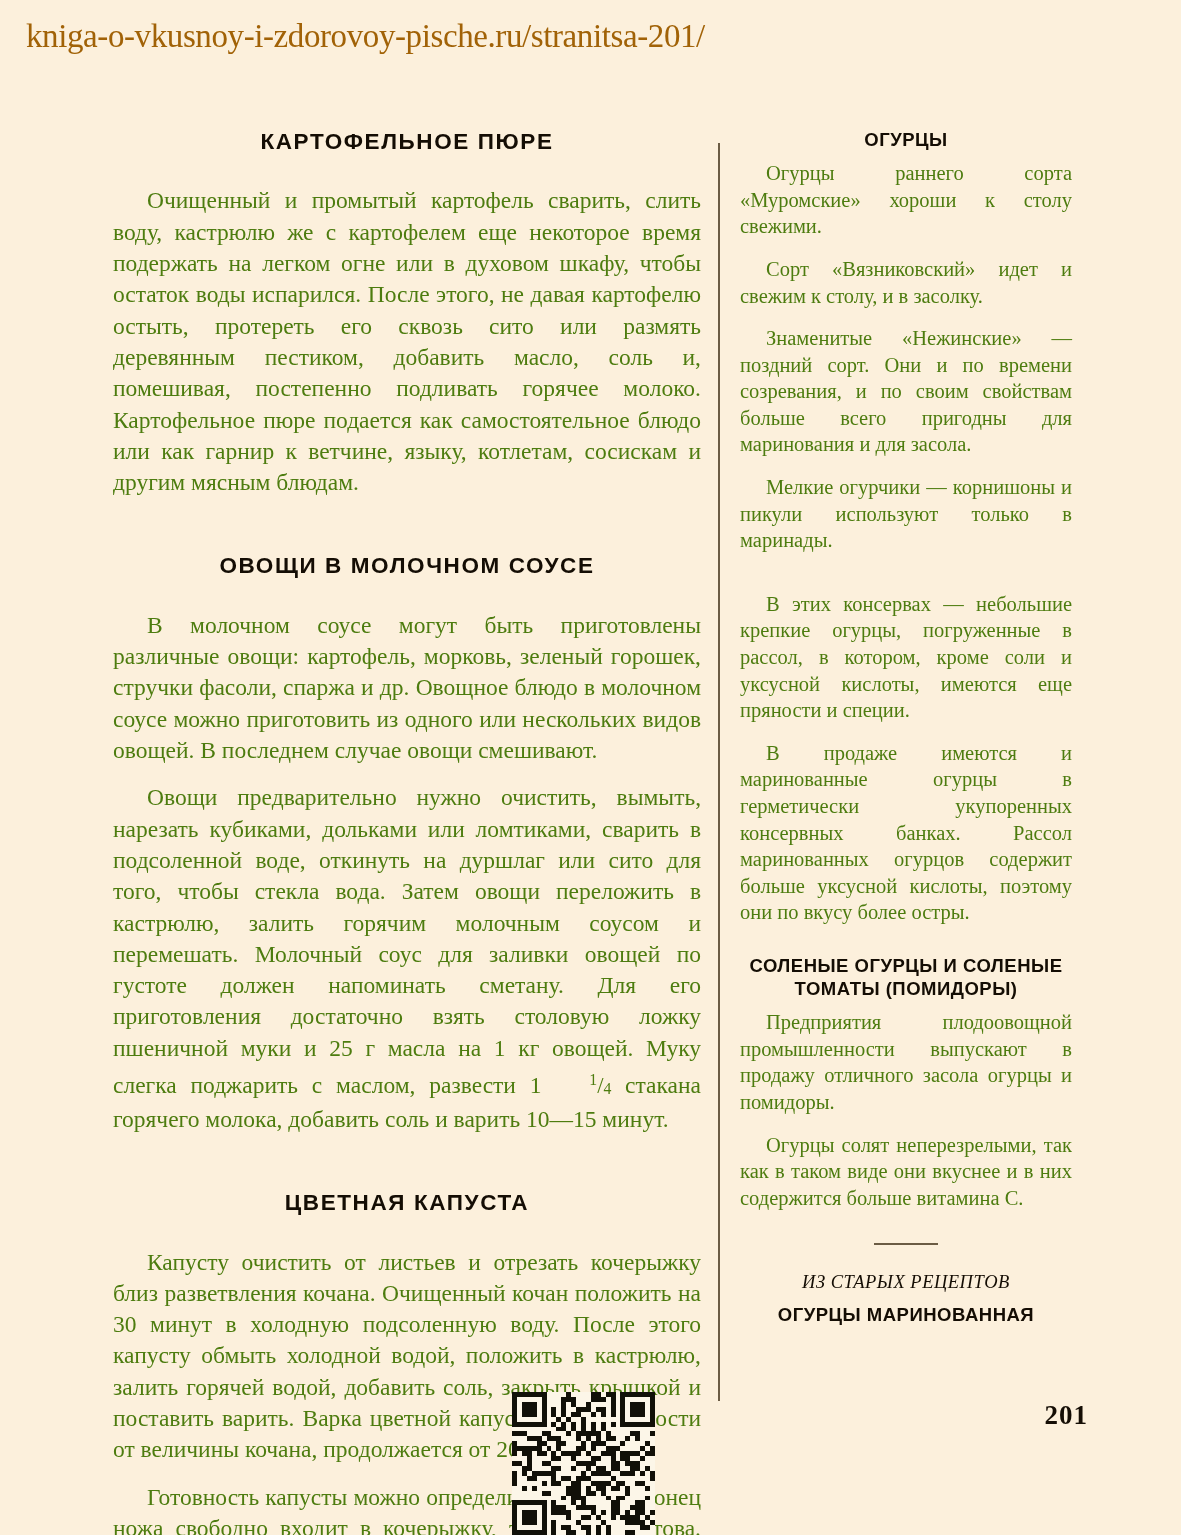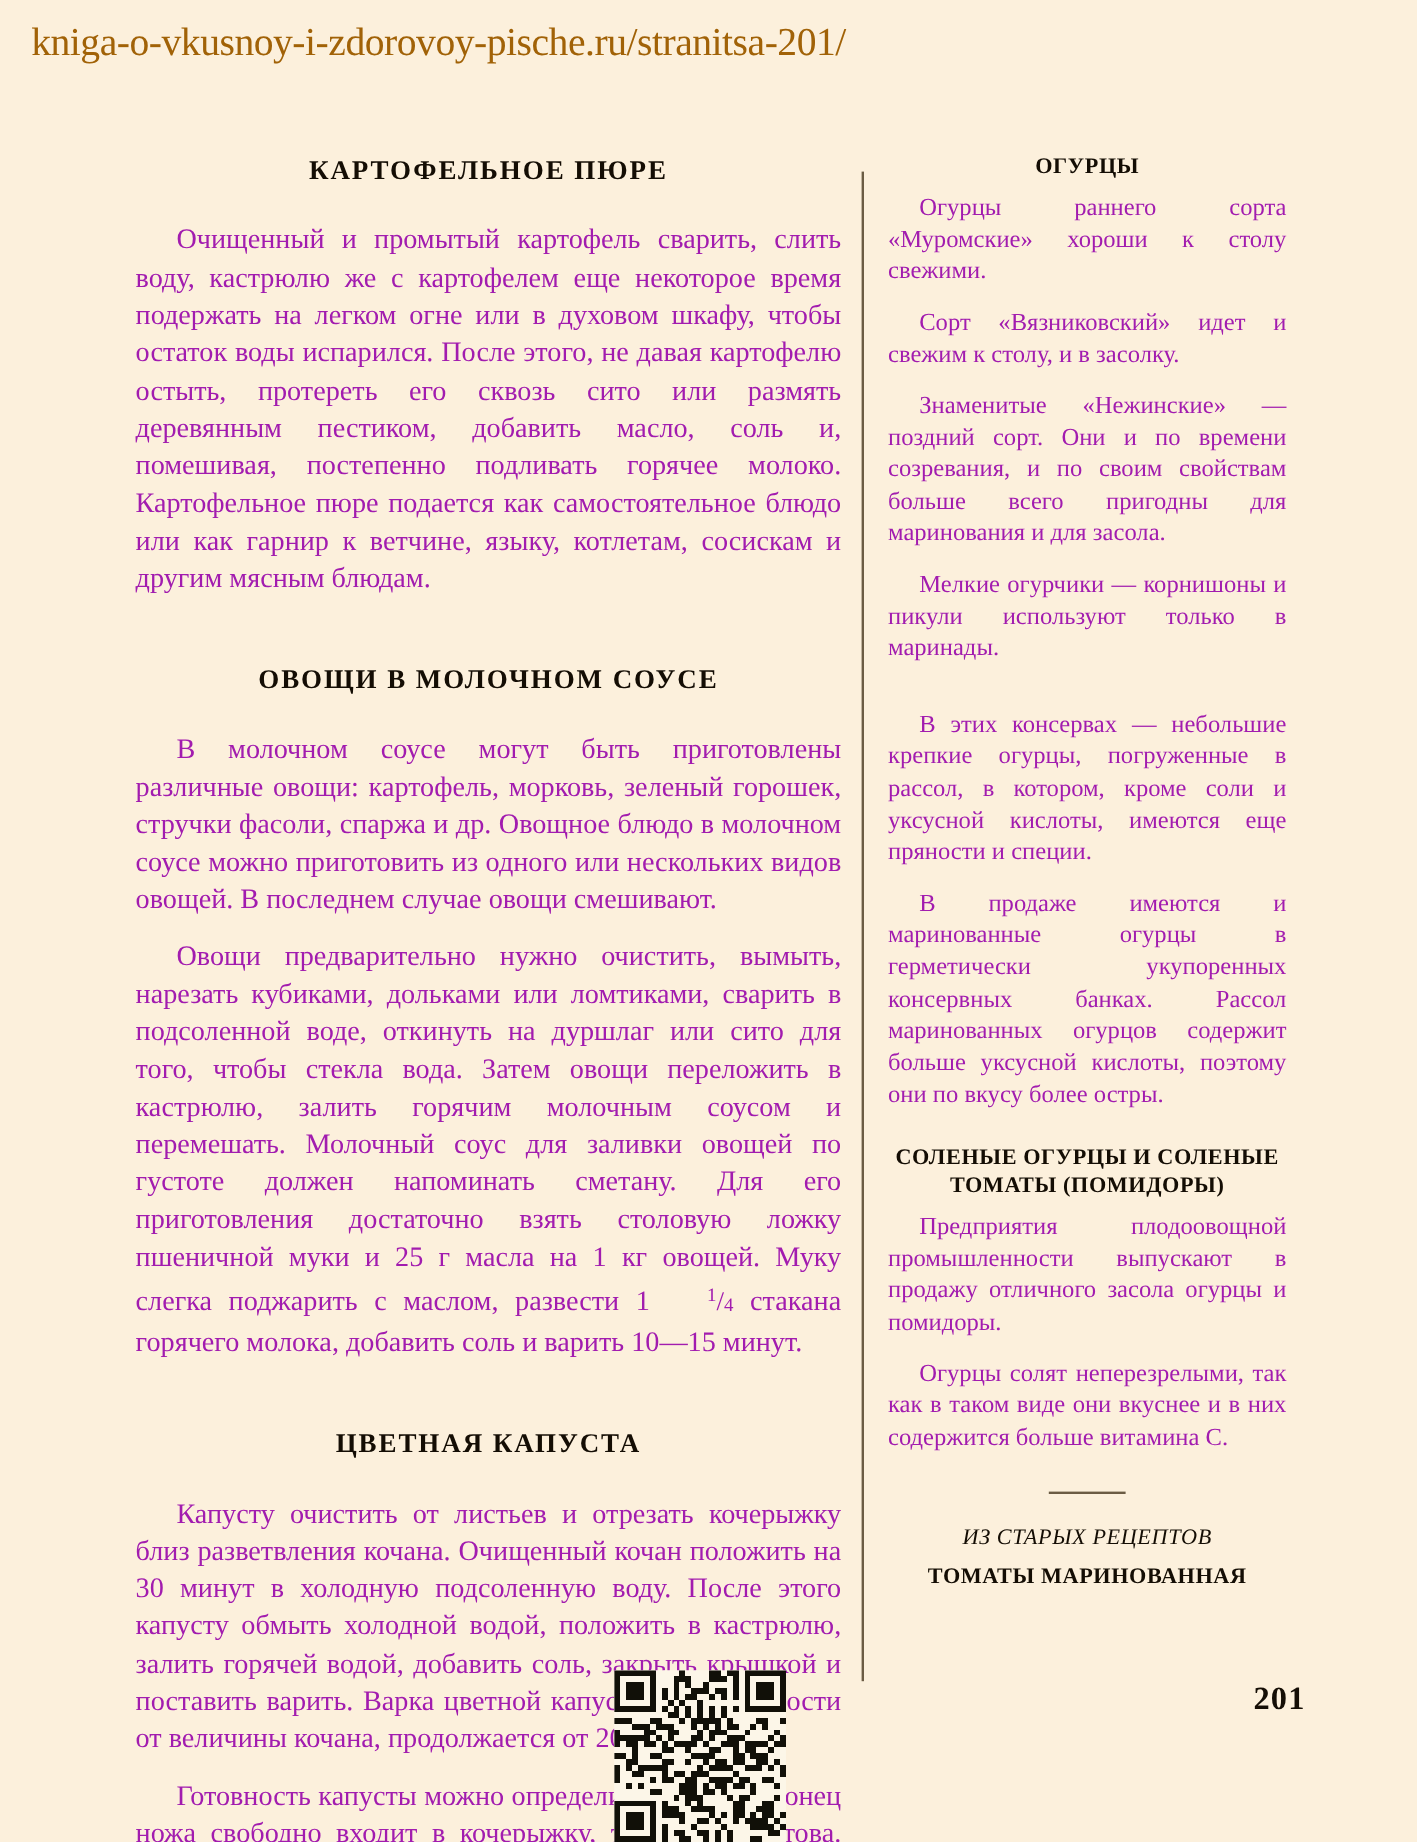--- a/index.html
+++ b/index.html
@@ -54,21 +54,21 @@
     position: absolute;
     left: 718px;
     top: 15px;
     width: 2px;
     height: 1258px;
     background: #6b5c44;
   }
 
   
   h2.sec-title {
-    font-family: Liberation Serif, serif;
+    font-family: Liberation Sans, sans-serif;
     font-weight: bold;
     text-align: center;
     margin: 0;
     color: #140d04;
   }
   #col-left h2.sec-title {
     font-size: 22.5px;
     letter-spacing: 1.6px;
     line-height: 1.22;
   }
@@ -83,21 +83,21 @@
     font-weight: normal;
     font-size: 21px;
     letter-spacing: 0.8px;
   }
 
   
   p.para {
     margin: 0;
     text-align: justify;
     text-indent: 34px;
-    color: #a21caf;
+    color: #4d7c0f;
     hyphens: manual;
   }
   #col-left p.para {
     font-size: 23.5px;
     line-height: 31.3px;
   }
   #col-right p.para {
     font-size: 20.5px;
     line-height: 26.6px;
     text-indent: 26px;
@@ -209,21 +209,21 @@
 
     <div class="sp-before-head-sm"></div>
     <h2 class="sec-title">СОЛЕНЫЕ ОГУРЦЫ И СОЛЕНЫЕ ТОМАТЫ (ПОМИДОРЫ)</h2>
     <div class="sp-after-head-sm"></div>
     <p class="para">Предприятия плодоовощной промышленности выпускают в продажу отличного засола огурцы и помидоры.</p>
     <p class="para">Огурцы солят неперезрелыми, так как в таком виде они вкуснее и в них содержится больше витамина С.</p>
 
     <div id="old-recipes-rule"></div>
     <h2 class="sec-title small-caps-serif">ИЗ СТАРЫХ РЕЦЕПТОВ</h2>
     <div class="sp-tiny"></div>
-    <h2 class="sec-title">ТОМАТЫ МАРИНОВАННАЯ</h2>
+    <h2 class="sec-title">ОГУРЦЫ МАРИНОВАННАЯ</h2>
     <div class="sp-after-head-sm"></div>
 
   </div>
 </div>
 
 <div id="page-number">201</div>
 
 <div id="qr-code">
   <svg width="143" height="143" viewBox="0 0 29 29" shape-rendering="crispEdges" aria-hidden="true">
     <rect width="29" height="29" fill="#fcf6e8"></rect>

